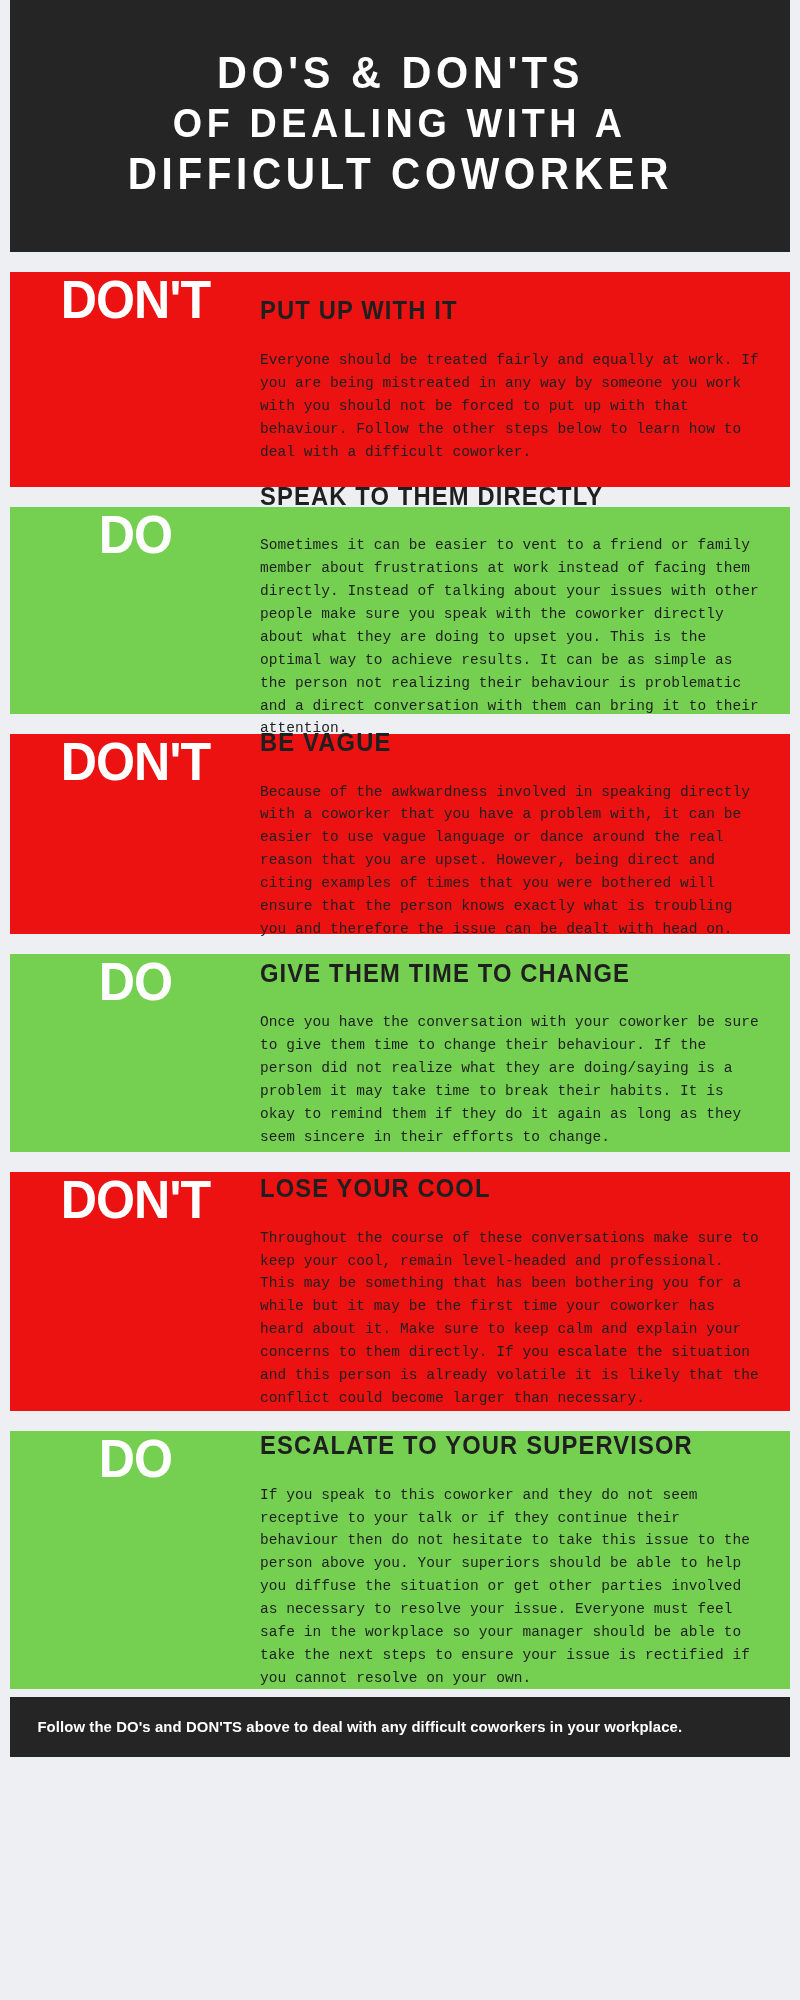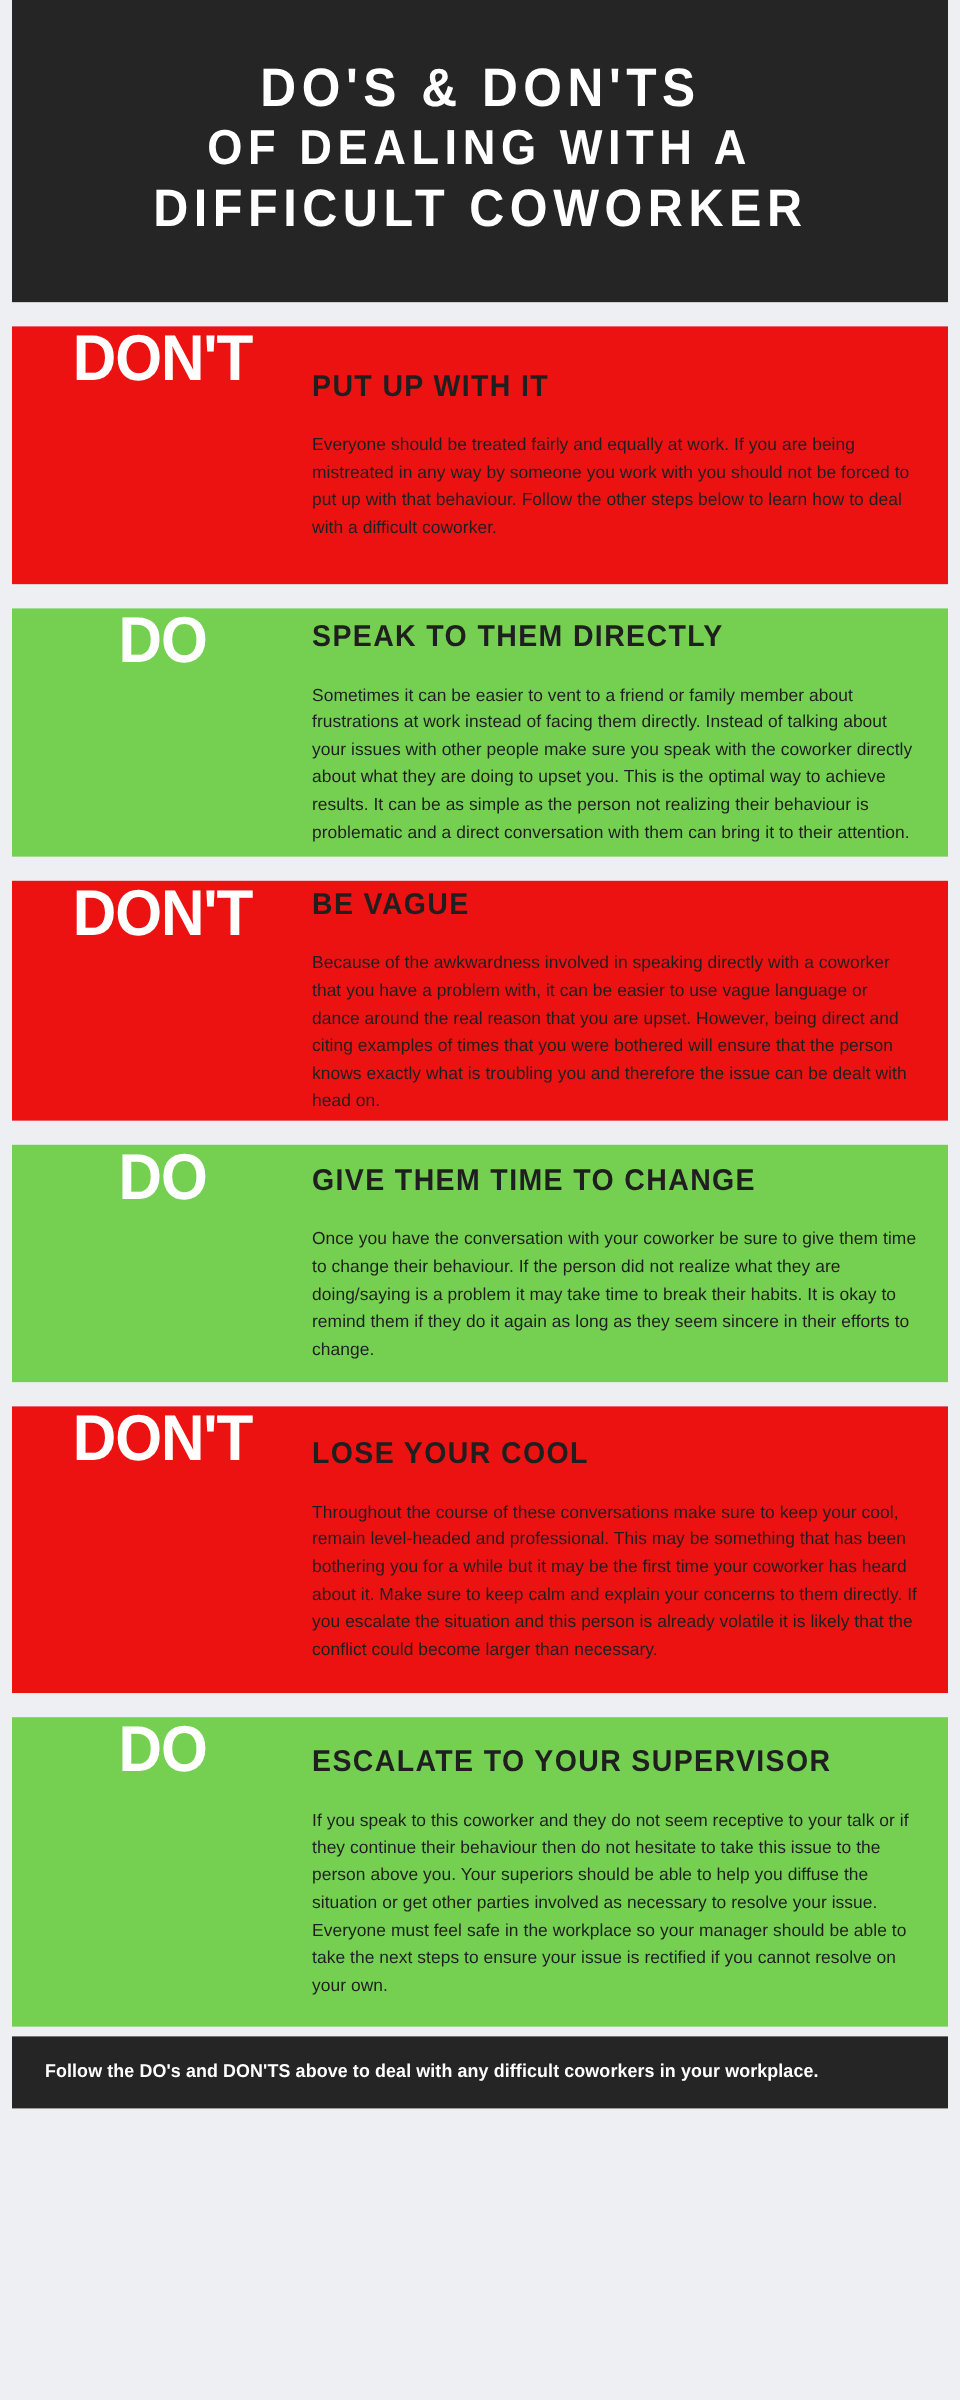--- a/index.html
+++ b/index.html
@@ -98,21 +98,21 @@
     text-transform: uppercase;
     letter-spacing: 1.2px;
     line-height: 1.22;
     margin-bottom: 9px;
     transform: scaleX(0.95);
     transform-origin: left center;
   }
 
   .panel-text {
     color: #1f1f1f;
-    font-family: Liberation Sans, sans-serif;
+    font-family: Liberation Mono, monospace;
     font-size: 14.5px;
     line-height: 1.58;
     letter-spacing: 0.05px;
   }
 
   
   .panel.s1 { height: 215px; }
   .panel.s2 { height: 207px; }
   .panel.s3 { height: 200px; }
   .panel.s4 { height: 198px; }

